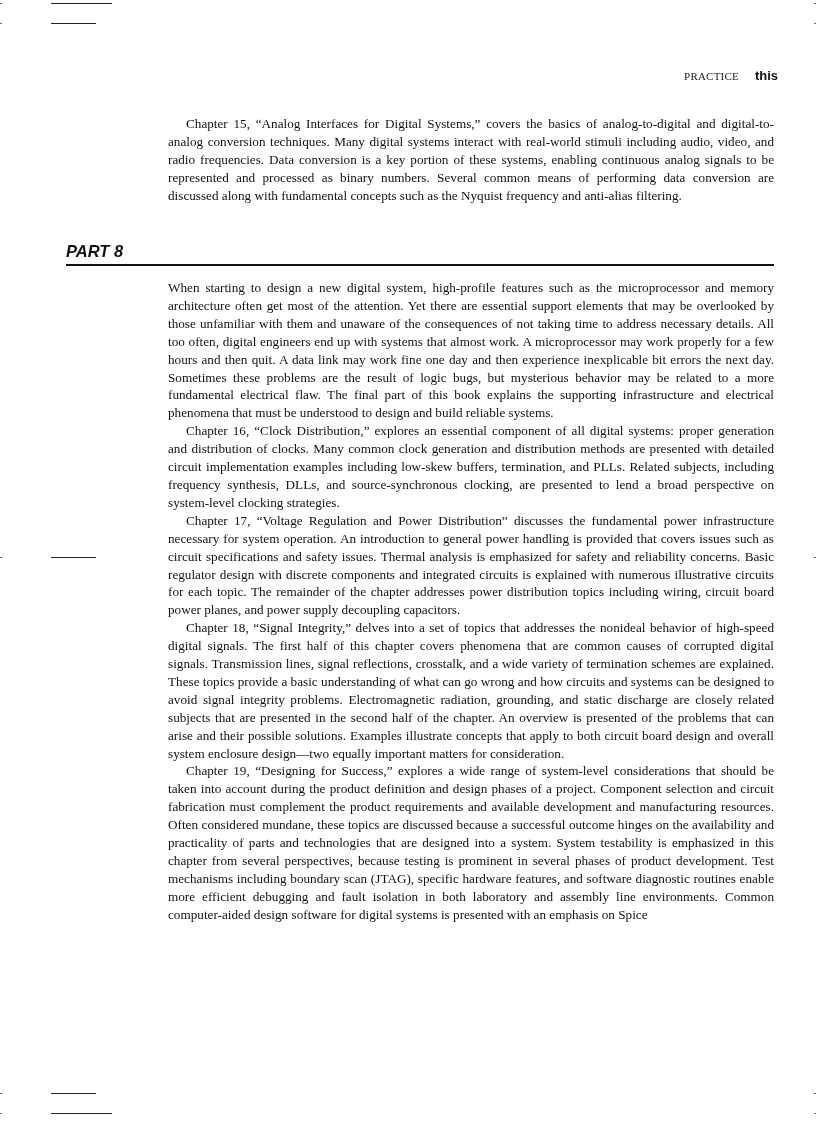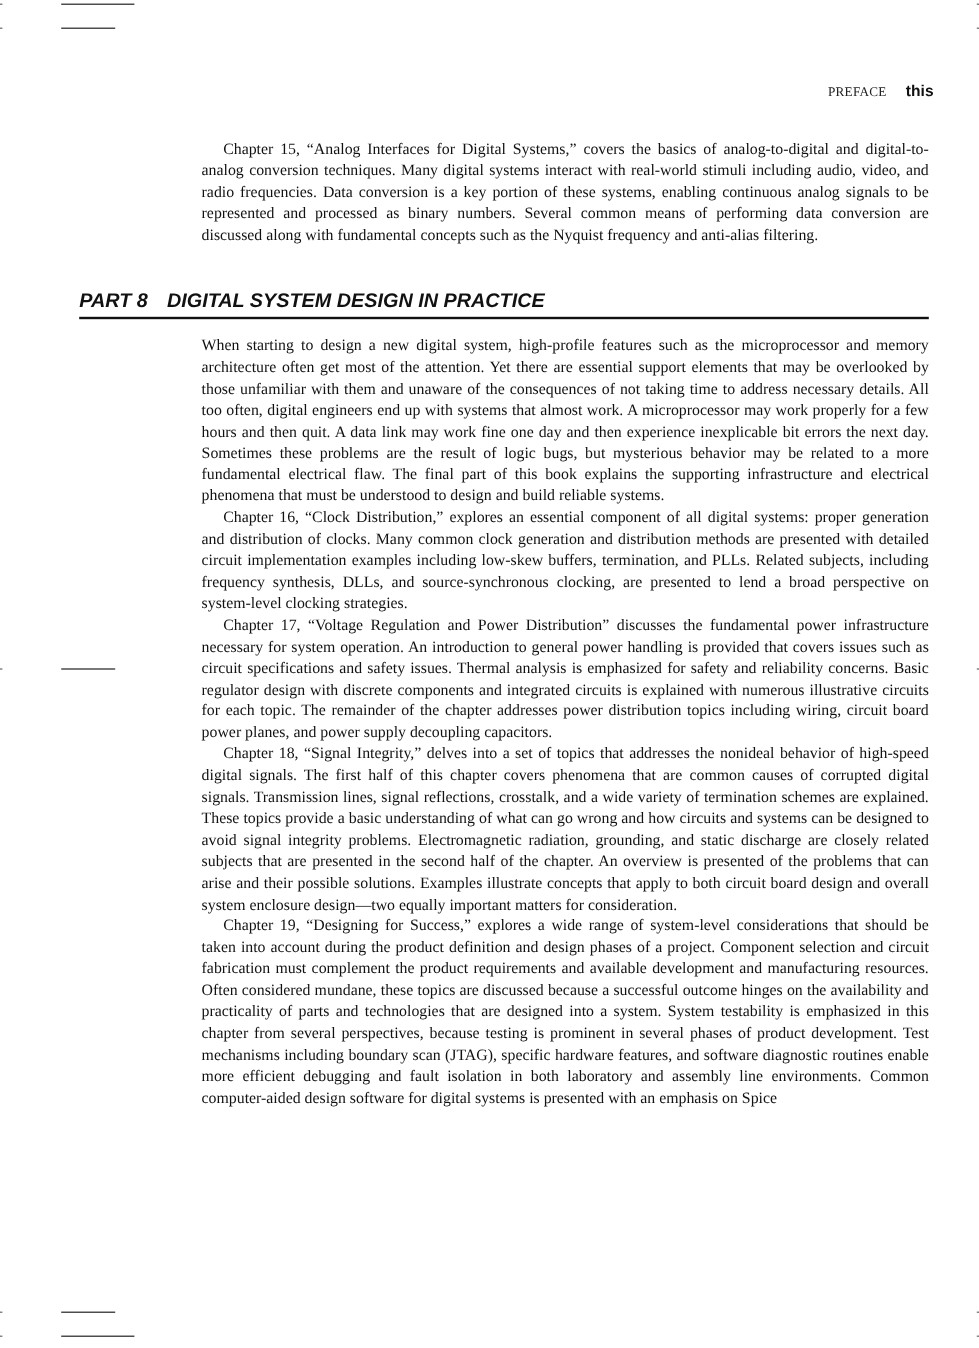--- a/index.html
+++ b/index.html
@@ -30,31 +30,30 @@
 <div class="tick" style="top:3px;right:0;"></div>
 <div class="tick" style="top:23px;right:0;"></div>
 <div class="tick" style="top:557px;left:0;"></div>
 <div class="tick" style="top:557px;right:0;"></div>
 <div class="tick" style="top:1093px;left:0;"></div>
 <div class="tick" style="top:1113px;left:0;"></div>
 <div class="tick" style="top:1093px;right:0;"></div>
 <div class="tick" style="top:1113px;right:0;"></div>
 
 <div class="running-head">
-  <span class="rh-label">PREFACE</span>
+  <span class="rh-label">PRACTICE</span>
   <span class="rh-page">this</span>
 </div>
 
 <div class="text-block" style="top:115px;">
   <p class="para indent">Chapter 15, “Analog Interfaces for Digital Systems,” covers the basics of analog-to-digital and digital-to-analog conversion techniques. Many digital systems interact with real-world stimuli including audio, video, and radio frequencies. Data conversion is a key portion of these systems, enabling continuous analog signals to be represented and processed as binary numbers. Several common means of performing data conversion are discussed along with fundamental concepts such as the Nyquist frequency and anti-alias filtering.</p>
 </div>
 
 <div class="part-heading">
   <span>PART 8</span>
-  <span>DIGITAL SYSTEM DESIGN IN PRACTICE</span>
 </div>
 
 <div class="text-block" style="top:279px;">
   <p class="para">When starting to design a new digital system, high-profile features such as the microprocessor and memory architecture often get most of the attention. Yet there are essential support elements that may be overlooked by those unfamiliar with them and unaware of the consequences of not taking time to address necessary details. All too often, digital engineers end up with systems that almost work. A microprocessor may work properly for a few hours and then quit. A data link may work fine one day and then experience inexplicable bit errors the next day. Sometimes these problems are the result of logic bugs, but mysterious behavior may be related to a more fundamental electrical flaw. The final part of this book explains the supporting infrastructure and electrical phenomena that must be understood to design and build reliable systems.</p>
   <p class="para indent">Chapter 16, “Clock Distribution,” explores an essential component of all digital systems: proper generation and distribution of clocks. Many common clock generation and distribution methods are presented with detailed circuit implementation examples including low-skew buffers, termination, and PLLs. Related subjects, including frequency synthesis, DLLs, and source-synchronous clocking, are presented to lend a broad perspective on system-level clocking strategies.</p>
   <p class="para indent">Chapter 17, “Voltage Regulation and Power Distribution” discusses the fundamental power infrastructure necessary for system operation. An introduction to general power handling is provided that covers issues such as circuit specifications and safety issues. Thermal analysis is emphasized for safety and reliability concerns. Basic regulator design with discrete components and integrated circuits is explained with numerous illustrative circuits for each topic. The remainder of the chapter addresses power distribution topics including wiring, circuit board power planes, and power supply decoupling capacitors.</p>
   <p class="para indent">Chapter 18, “Signal Integrity,” delves into a set of topics that addresses the nonideal behavior of high-speed digital signals. The first half of this chapter covers phenomena that are common causes of corrupted digital signals. Transmission lines, signal reflections, crosstalk, and a wide variety of termination schemes are explained. These topics provide a basic understanding of what can go wrong and how circuits and systems can be designed to avoid signal integrity problems. Electromagnetic radiation, grounding, and static discharge are closely related subjects that are presented in the second half of the chapter. An overview is presented of the problems that can arise and their possible solutions. Examples illustrate concepts that apply to both circuit board design and overall system enclosure design—two equally important matters for consideration.</p>
   <p class="para indent">Chapter 19, “Designing for Success,” explores a wide range of system-level considerations that should be taken into account during the product definition and design phases of a project. Component selection and circuit fabrication must complement the product requirements and available development and manufacturing resources. Often considered mundane, these topics are discussed because a successful outcome hinges on the availability and practicality of parts and technologies that are designed into a system. System testability is emphasized in this chapter from several perspectives, because testing is prominent in several phases of product development. Test mechanisms including boundary scan (JTAG), specific hardware features, and software diagnostic routines enable more efficient debugging and fault isolation in both laboratory and assembly line environments. Common computer-aided design software for digital systems is presented with an emphasis on Spice</p>
 </div>
 

